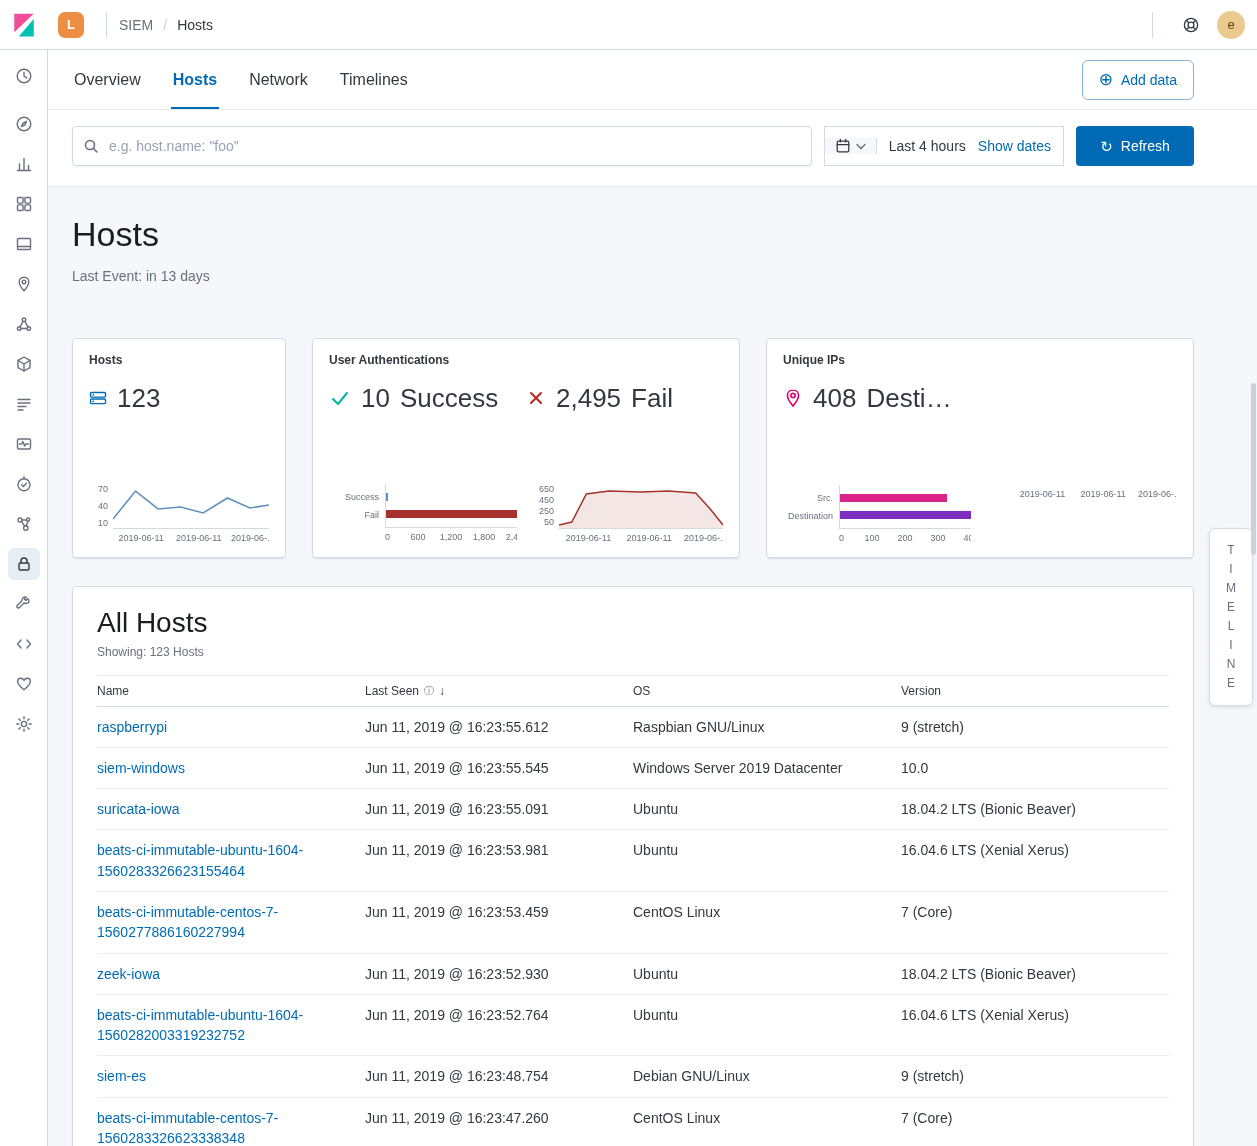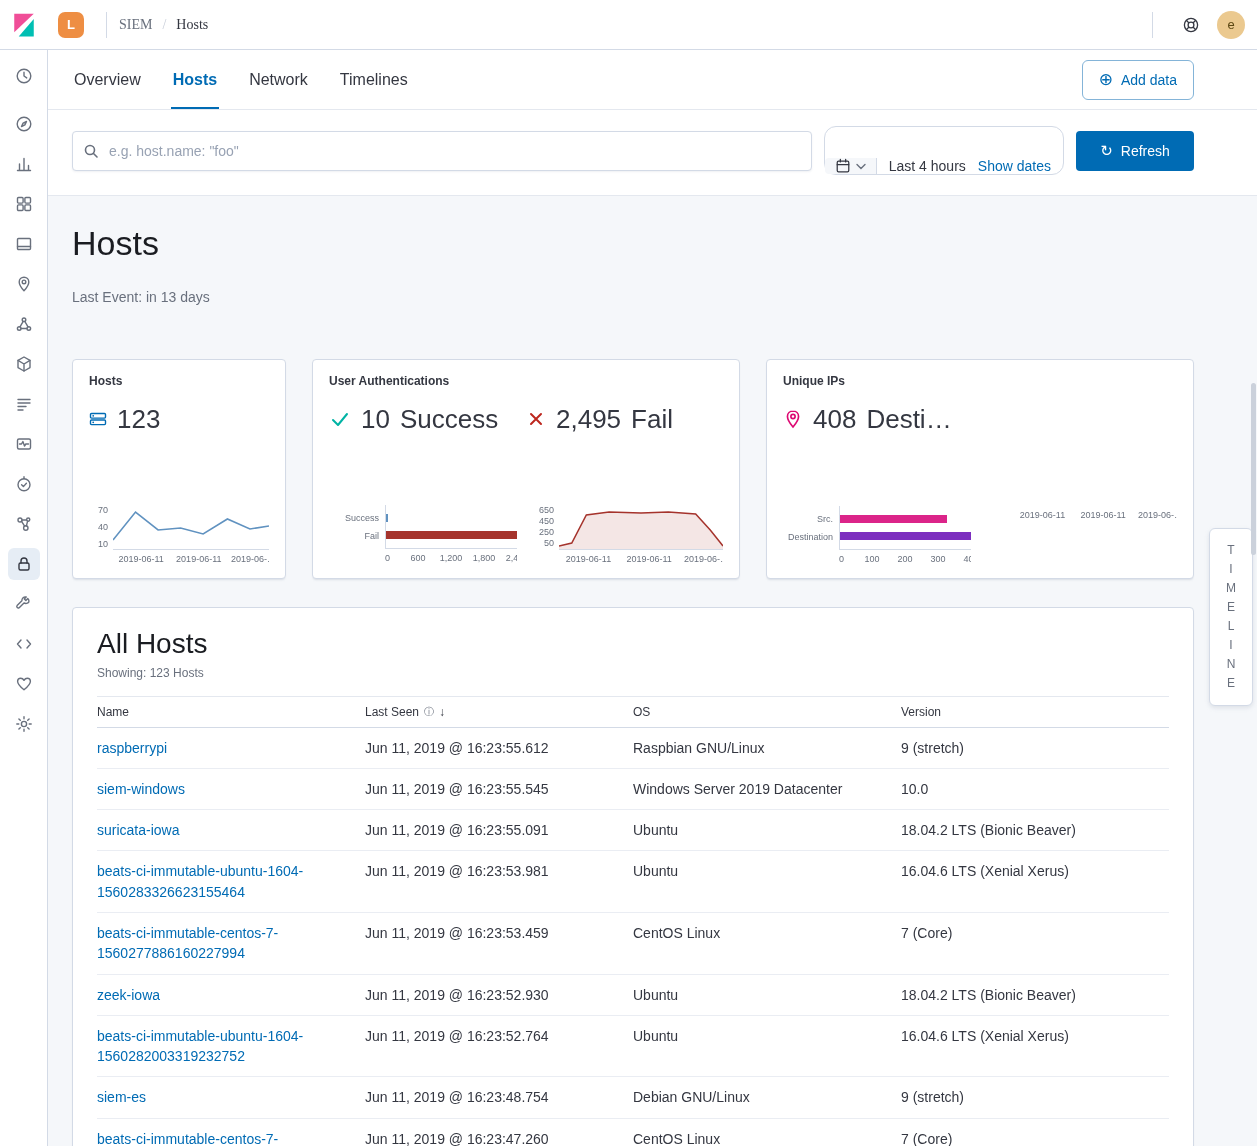--- a/index.html
+++ b/index.html
@@ -10,21 +10,21 @@
     color:#343741; background:#fff;
   }
   svg { display:block; }
 
   
   .topbar { height:50px; border-bottom:1px solid #D3DAE6; display:flex; align-items:center; background:#fff; }
   .logo-box { width:48px; display:flex; justify-content:center; cursor:pointer; }
   .space-badge { width:26px; height:26px; border-radius:7px; background:#EE8E43; color:#fff;
     display:flex; align-items:center; justify-content:center; font-size:13px; font-weight:bold; margin:0 10px 0 10px; cursor:pointer; }
   .tb-divider { width:1px; height:26px; background:#D3DAE6; margin:0 12px; }
-  .breadcrumbs { display:flex; align-items:center; gap:10px; font-size:14px;font-family:Liberation Serif, serif; }
+  .breadcrumbs { display:flex; align-items:center; gap:10px; font-size:14px; }
   .crumb { color:#69707D; cursor:pointer; }
   .crumb-sep { color:#C9CFDA; }
   .crumb-current { color:#343741; }
   .topbar-right { margin-left:auto; display:flex; align-items:center; gap:10px; padding-right:12px; }
   .icon-btn { width:32px; height:32px; border:0; background:transparent; border-radius:6px;
     display:flex; align-items:center; justify-content:center; cursor:pointer; }
   .icon-btn svg { stroke:#343741; fill:none; stroke-width:1.3; }
   .avatar { width:28px; height:28px; border-radius:50%; background:#EBC98F; color:#5C4813;
     display:flex; align-items:center; justify-content:center; font-size:13px; cursor:pointer; }
 
@@ -52,37 +52,37 @@
     padding:0 16px; cursor:pointer; font-family:inherit; }
   .add-glyph { font-size:17px; line-height:1; }
 
   
   .search-row { display:flex; gap:12px; align-items:center; padding-top:16px; padding-bottom:20px; flex:none; }
   .search-box { flex:1; height:40px; border:1px solid #D3DAE6; border-radius:4px; background:#fff;
     display:flex; align-items:center; padding:0 10px; gap:8px; box-shadow:0 1px 2px rgba(152,162,179,.15); }
   .search-box svg { stroke:#69707D; fill:none; stroke-width:1.6; stroke-linecap:round; flex:none; }
   .search-box input { border:0; outline:0; flex:1; font-size:14px; color:#343741; font-family:inherit; background:transparent; }
   .search-box input::placeholder { color:#98A2B3; }
-  .date-ctl { display:flex; align-items:flex-end; height:49px; border:1px solid #D3DAE6; border-radius:12px; background:#fff; flex:none; }
+  .date-ctl { display:flex; align-items:center; height:40px; border:1px solid #D3DAE6; border-radius:0; background:#fff; flex:none; }
   .cal-seg { display:flex; align-items:center; gap:5px; padding:0 10px; border-right:1px solid #D3DAE6;
     background:#F5F7FA; border-radius:4px 0 0 4px; cursor:pointer; }
   .cal-seg svg { stroke:#343741; fill:none; stroke-width:1.4; stroke-linecap:round; }
   .cal-seg .chev { stroke:#69707D; }
   .date-text { display:flex; align-items:center; gap:12px; padding:0 12px; font-size:14px; }
   .time-range { color:#343741; }
   .show-dates { color:#006BB4; cursor:pointer; }
   .refresh-btn { height:40px; min-width:118px; border:0; border-radius:4px; background:#006BB4; color:#fff;
     font-size:14px; display:flex; align-items:center; justify-content:center; gap:8px; cursor:pointer;
     font-family:inherit; flex:none; }
   .refresh-glyph { font-size:15px; line-height:1; }
 
   
   .page-body { background:#F5F7FA; border-top:1px solid #E4E8EF; flex:1; padding-top:26px; overflow:hidden; }
   .page-title { font-size:34px; font-weight:400; margin:0; color:#1A1C21; line-height:1.25; }
-  .page-sub { font-size:14px; color:#69707D; margin-top:24px; }
+  .page-sub { font-size:14px; color:#69707D; margin-top:12px; }
 
   
   .kpi-row { display:flex; gap:26px; margin-top:54px; }
   .card { background:#fff; border:1px solid #D3DAE6; border-radius:4px; padding:14px 16px 12px;
     height:220px; display:flex; flex-direction:column; box-shadow:0 2px 2px -1px rgba(152,162,179,.3); }
   .card-hosts { width:214px; flex:none; }
   .card-auth, .card-ips { flex:1; min-width:0; }
   .card-title { font-size:12px; font-weight:bold; color:#343741; }
   .stat-row { display:flex; margin-top:16px; }
   .stat { display:flex; align-items:center; gap:10px; flex:1; min-width:0; }

